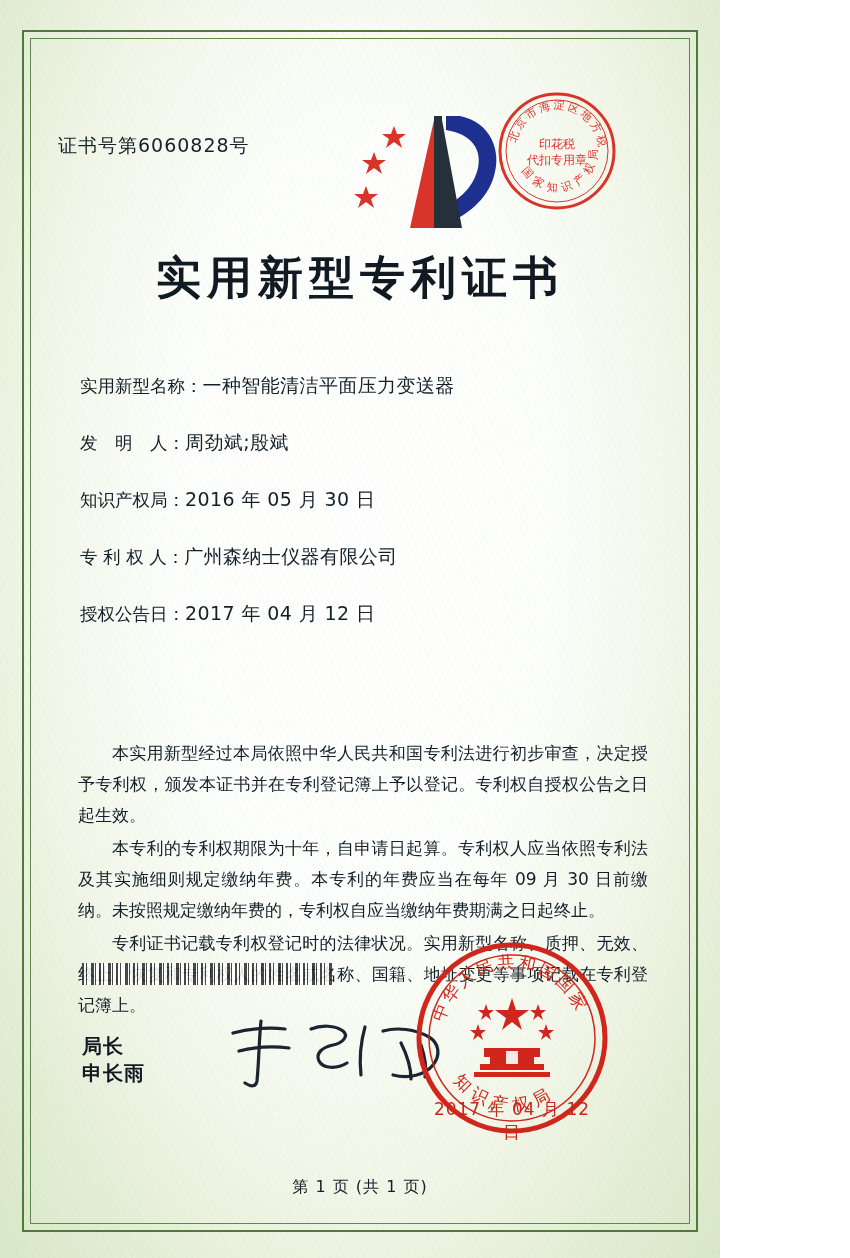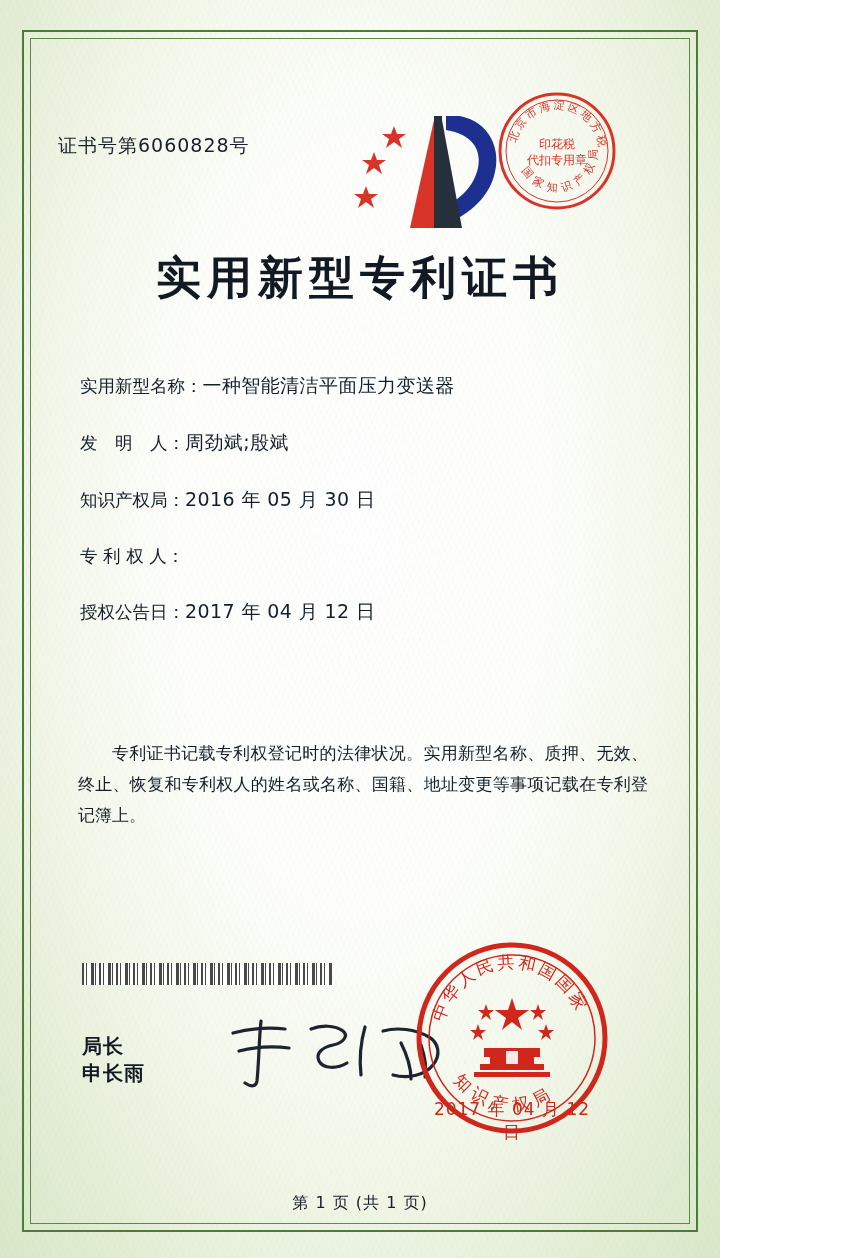--- a/index.html
+++ b/index.html
@@ -188,21 +188,21 @@
     text-align: center;
     font-size: 17px;
     color: #c8281d;
     letter-spacing: 1px;
   }
 
   .page-footer {
     position: absolute;
     left: 0;
     right: 0;
-    bottom: 10px;
+    bottom: 26px;
     text-align: center;
     font-size: 16px;
     color: #13202a;
     letter-spacing: 1px;
   }
 </style>
 </head>
 <body>
 
 <div class="certificate">
@@ -260,28 +260,31 @@
       <div class="field-row">
         <span class="field-label">发　明　人：</span>
         <span class="field-value">周劲斌;殷斌</span>
       </div>
       <div class="field-row">
         <span class="field-label">知识产权局：</span>
         <span class="field-value">2016 年 05 月 30 日</span>
       </div>
       <div class="field-row">
         <span class="field-label">专 利 权 人：</span>
+        <span class="field-value">广州森纳士仪器有限公司</span>
       </div>
       <div class="field-row">
         <span class="field-label">授权公告日：</span>
         <span class="field-value">2017 年 04 月 12 日</span>
       </div>
     </div>
 
     <div class="paragraphs">
+      <p>本实用新型经过本局依照中华人民共和国专利法进行初步审查，决定授予专利权，颁发本证书并在专利登记簿上予以登记。专利权自授权公告之日起生效。</p>
+      <p>本专利的专利权期限为十年，自申请日起算。专利权人应当依照专利法及其实施细则规定缴纳年费。本专利的年费应当在每年 09 月 30 日前缴纳。未按照规定缴纳年费的，专利权自应当缴纳年费期满之日起终止。</p>
       <p>专利证书记载专利权登记时的法律状况。实用新型名称、质押、无效、终止、恢复和专利权人的姓名或名称、国籍、地址变更等事项记载在专利登记簿上。</p>
     </div>
 
     <div class="barcode"></div>
 
     <div class="sign-block">
       <div>局长</div>
       <div>申长雨</div>
     </div>
 

